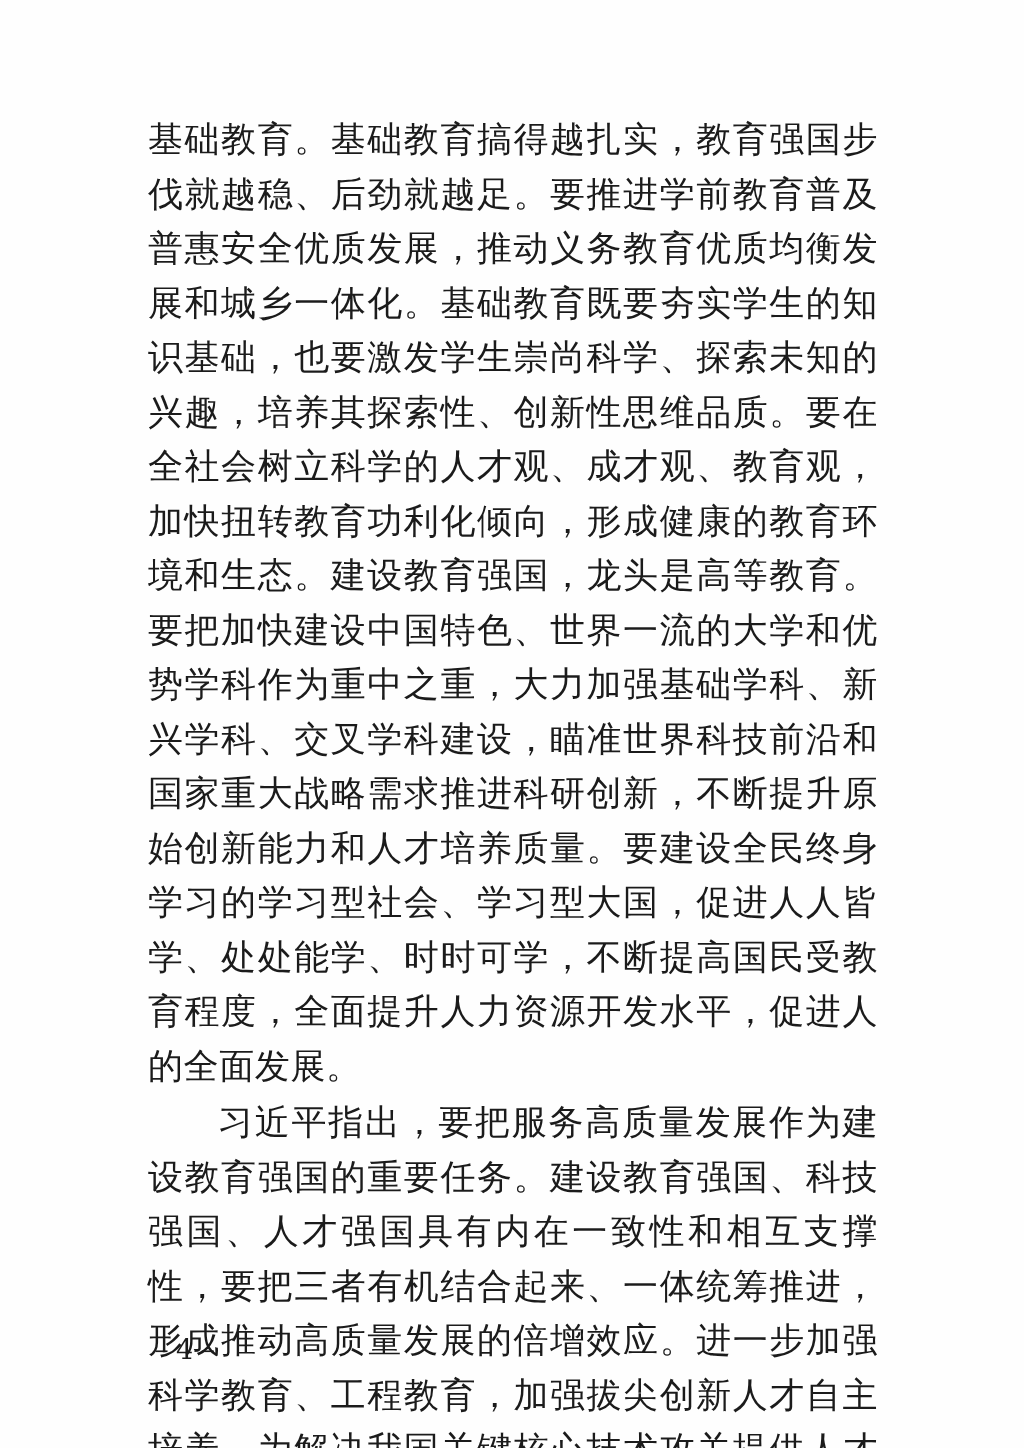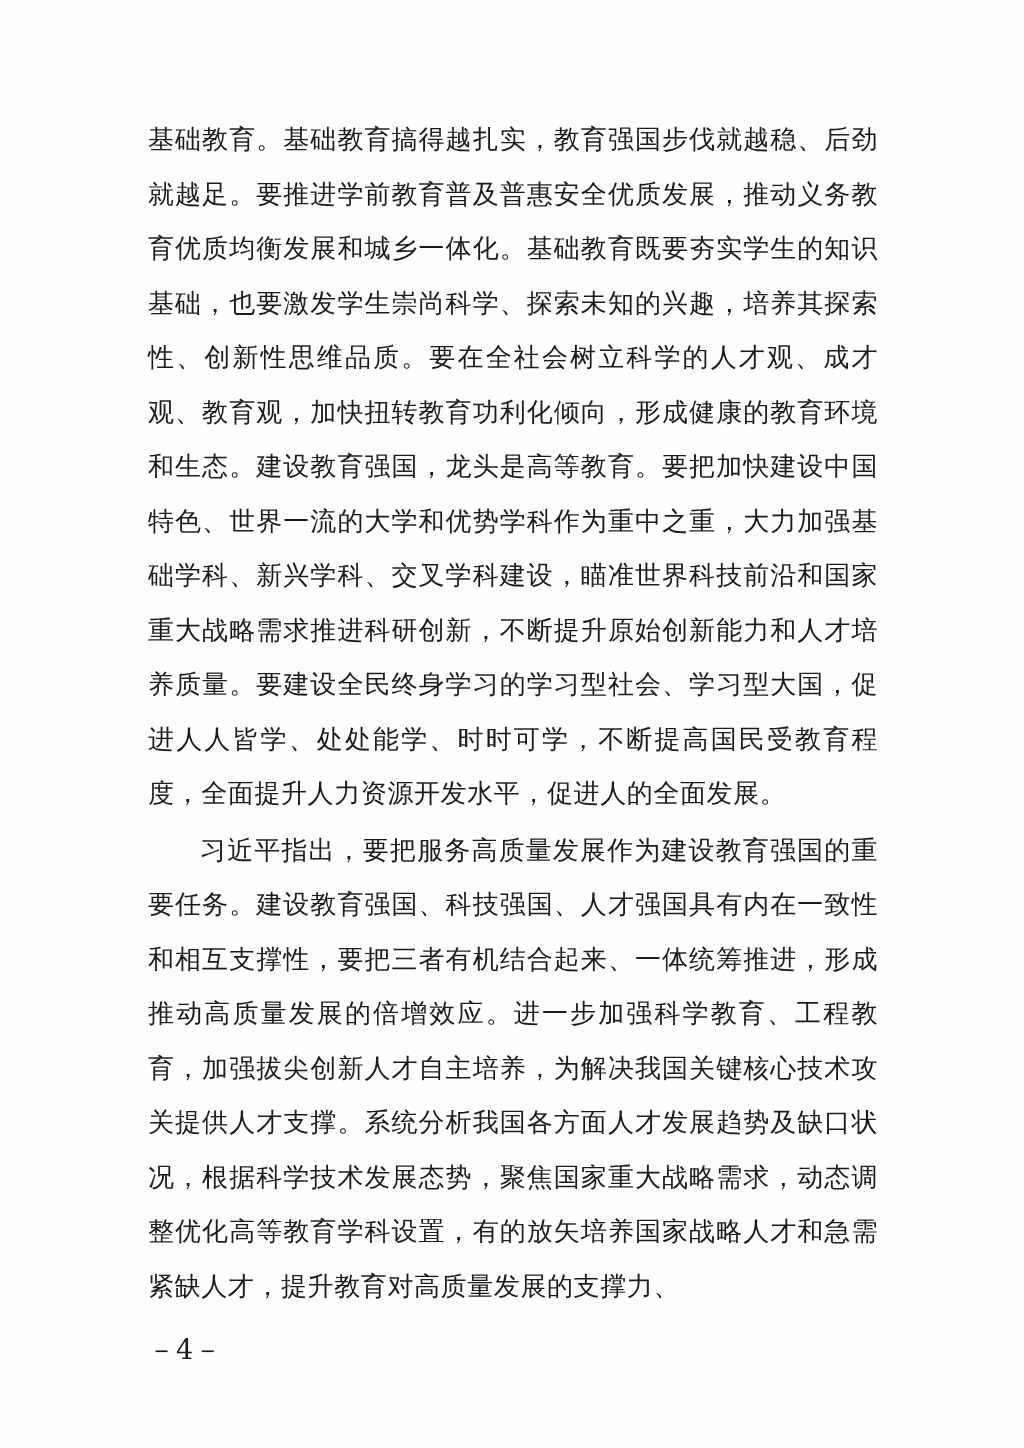--- a/index.html
+++ b/index.html
@@ -19,21 +19,21 @@
     overflow: hidden;
   }
   .content {
     position: absolute;
     left: 148px;
     top: 112px;
     width: 730px;
   }
   .para {
     font-family: "DejaVu Serif", "Liberation Serif", serif;
-    font-size: 26px;
+    font-size: 35px;
     line-height: 54.5px;
     color: #1b1b1b;
     text-align: justify;
     text-justify: inter-ideograph;
     letter-spacing: 0.6px;
     margin: 0;
   }
   .para + .para {
     margin-top: 2px;
   }

